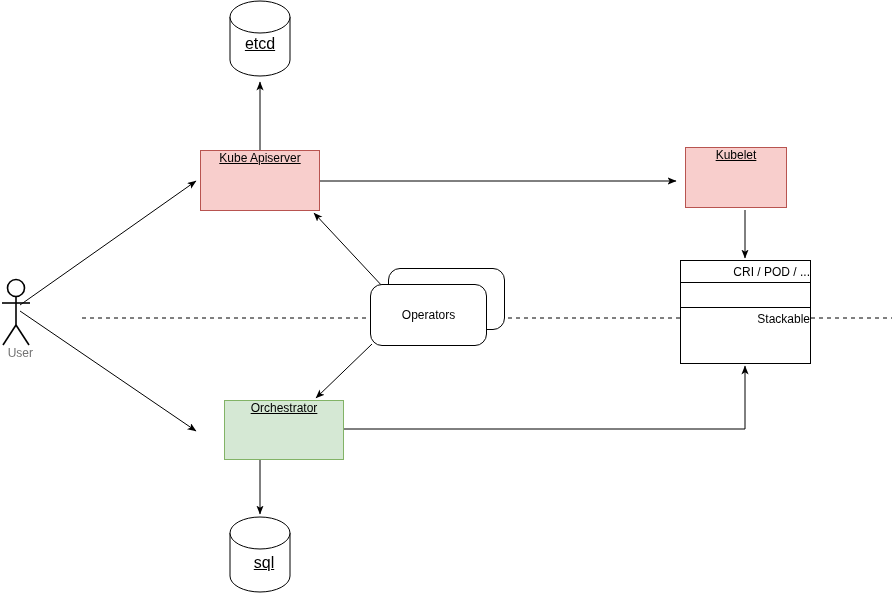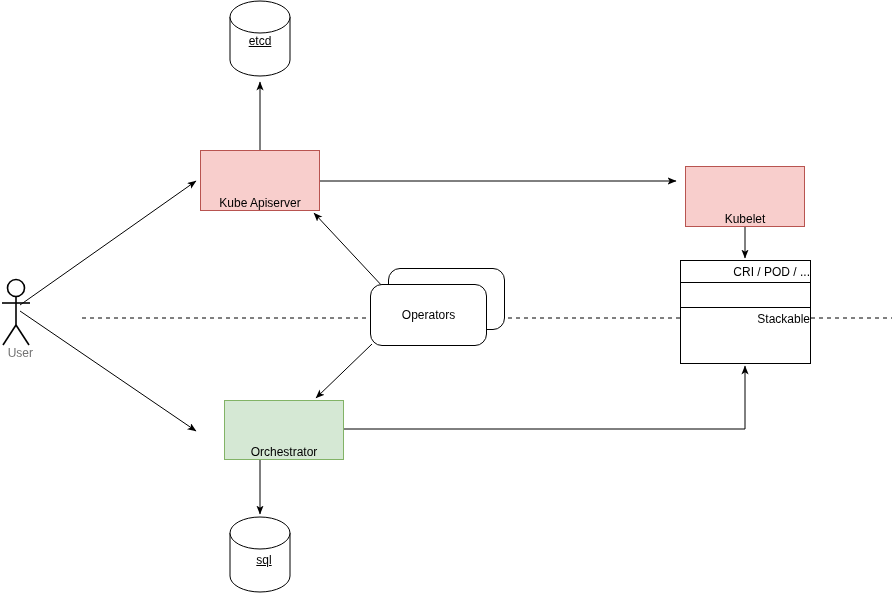--- a/index.html
+++ b/index.html
@@ -21,38 +21,39 @@
   #canvas svg.layer {
     position: absolute;
     left: 0;
     top: 0;
     width: 892px;
     height: 601px;
     overflow: visible;
   }
   .node-label {
     position: absolute;
-    font-size: 12px;
+    font-size: 16px;
     color: #000000;
     text-align: center;
     line-height: 1.2;
     white-space: nowrap;
     pointer-events: none;
     user-select: none;
     text-decoration: underline;
   }
   .box {
     position: absolute;
     box-sizing: border-box;
     display: flex;
-    align-items: flex-end;
+    align-items: flex-start;
     justify-content: center;
     font-size: 12px;
     color: #000000;
     text-align: center;
+    text-decoration: underline;
   }
   .box-pink {
     background: #f8cecc;
     border: 1px solid #b85450;
   }
   .box-green {
     background: #d5e8d4;
     border: 1px solid #82b366;
     margin-left: 24px;
   }
@@ -146,21 +147,21 @@
   </svg>
 
   <div class="node-label" style="left:230px; top:34px; width:60px;">etcd</div>
 
   <div class="node-label" style="left:230px; top:553px; width:68px;">sql</div>
 
   <div class="box box-pink" style="left:200px; top:150px; width:120px; height:61px;">
     <span>Kube Apiserver</span>
   </div>
 
-  <div class="box box-pink" style="left:685px; top:166px; width:120px; height:61px;">
+  <div class="box box-pink" style="left:685px; top:147px; width:102px; height:61px;">
     <span>Kubelet</span>
   </div>
 
   <div class="box box-green" style="left:200px; top:400px; width:120px; height:60px;">
     <span>Orchestrator</span>
   </div>
 
   <div style="position:absolute; left:370px; top:268px; width:135px; height:64px;padding-left:32px;">
     <div class="stack-card" style="left:18px; top:0px; width:117px; height:62px;"></div>
     <div class="stack-card" style="left:0px; top:16px; width:117px; height:62px;

